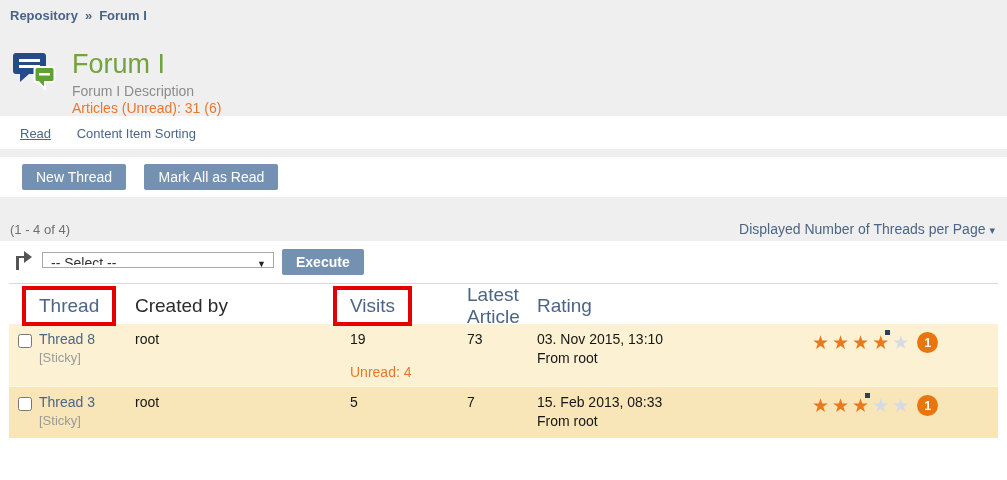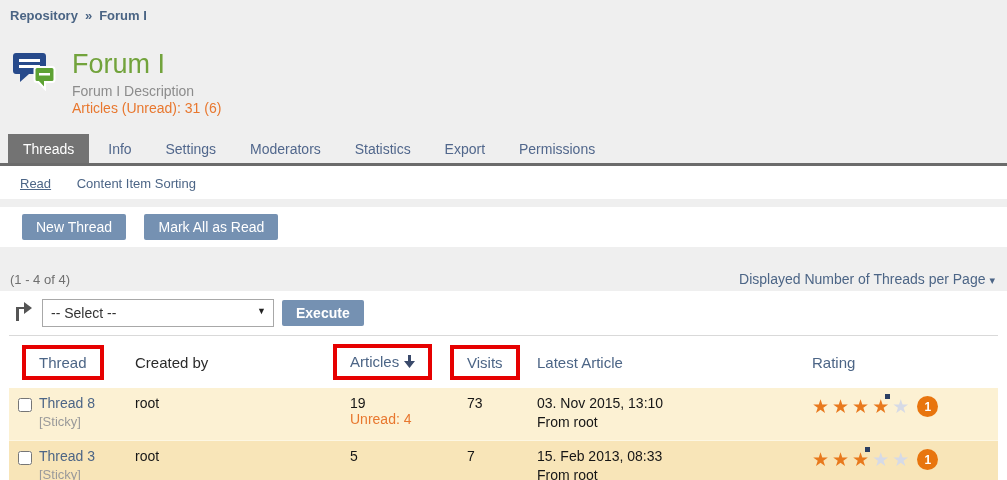--- a/index.html
+++ b/index.html
@@ -40,43 +40,43 @@
     justify-content:space-between; align-items:flex-end; }
   .pag-range { font-size:13px; color:#6f6f6f; }
   .per-page { font-size:14px; color:#4c6586; cursor:pointer; }
   .per-page .caret { font-size:11px; margin-left:4px; }
 
   
   .table-wrap { background:#fff; padding:6px 9px 0 9px; }
   .bulk-row { display:flex; align-items:center; margin:2px 0 8px 2px; }
   .bulk-arrow { margin:0 10px 0 2px; }
   .select-wrap { position:relative; }
-  .select-wrap select { -webkit-appearance:none; appearance:none; width:232px; height:28px;
+  .select-wrap select { -webkit-appearance:none; appearance:none; width:232px; height:16px;
     border:1px solid #a8a8a8; background:#fff; font-size:14px; color:#333;
     padding:2px 24px 2px 8px; border-radius:0; font-family:inherit; }
   .select-wrap .sel-caret { position:absolute; right:8px; top:7px; font-size:9px; color:#222;
     pointer-events:none; }
   .bulk-row .btn { margin-left:8px; margin-right:12px;font-weight:bold; }
 
   .grid { display:grid; grid-template-columns:30px 96px 215px 117px 70px 275px 1fr;
     align-items:center; }
-  .t-head { border-top:1px solid #d9d9d9; height:53px; font-size:15px; }
+  .t-head { border-top:1px solid #d9d9d9; height:41px; font-size:19px; }
   .t-head .hlink { color:#4c6586; cursor:pointer; }
   .t-head .plain { color:#2b2b2b; }
   .red-box { display:inline-block; border:4px solid #e60000; padding:5px 13px; margin-left:-17px; }
   .sort-arrow { margin-left:5px; vertical-align:-1px; }
 
   .t-row { min-height:52px; font-size:14px; align-items:flex-start; padding:7px 0 6px 0; }
   .t-row.shade1 { background:#fcf1d3; }
   .t-row.shade2 { background:#f8e5b8; border-top:1px solid #fdf7e3; }
   .cell-check { padding-left:9px; padding-top:3px; }
   .cell-check input { width:14px; height:14px; accent-color:#8a8a8a; }
   .thread-link { color:#4c6586; cursor:pointer; }
   .flag { color:#9a9a9a; font-size:13px; margin-top:3px; }
-  .unread { color:#e8772e; margin-top:0; }
+  .unread { color:#e8772e; margin-top:17px; }
   .line2 { margin-top:3px; }
 
   .rating { display:flex; align-items:center; padding-top:1px; }
   .star { position:relative; font-size:19px; line-height:19px; color:#d6dae6; margin-right:3px; cursor:pointer; }
   .star.filled { color:#e8791d; }
   .avg-marker { position:absolute; top:-3px; right:-1px; width:5px; height:5px; background:#2b3f63; }
   .rating-badge { width:21px; height:21px; border-radius:50%; background:#e8750e; color:#fff;
     font-size:12px; font-weight:bold; display:flex; align-items:center; justify-content:center;
     margin-left:5px; }
 </style>
@@ -98,29 +98,20 @@
         <rect x="27" y="22" width="11" height="2.5" fill="#fff"></rect>
       </svg>
     </div>
     <div>
       <div class="obj-title">Forum I</div>
       <div class="obj-desc">Forum I Description</div>
       <div class="obj-unread">Articles (Unread): 31 (6)</div>
     </div>
   </div>
 
-  <div class="tabs">
-    <span class="tab active">Threads</span>
-    <span class="tab">Info</span>
-    <span class="tab">Settings</span>
-    <span class="tab">Moderators</span>
-    <span class="tab">Statistics</span>
-    <span class="tab">Export</span>
-    <span class="tab">Permissions</span>
-  </div>
 </div>
 
 <div class="subtab-band">
   <span class="subtab active">Read</span>
   <span class="subtab">Content Item Sorting</span>
 </div>
 
 <div class="gray-gap"></div>
 
 <div class="btn-band">
@@ -153,27 +144,20 @@
   <div class="grid t-head">
     <div></div>
     <div>
       <span class="red-box">
         <span class="hlink">Thread</span>
       </span>
     </div>
     <div class="plain">Created by</div>
     <div>
       <span class="red-box">
-        <span class="hlink"><span>Articles</span><span class="sort-arrow"><svg width="11" height="13" viewBox="0 0 11 13">
-                <path d="M4 0h3v6h4L5.5 13 0 6h4z" fill="#3a4a6b"></path>
-              </svg></span></span>
-      </span>
-    </div>
-    <div>
-      <span class="red-box">
         <span class="hlink">Visits</span>
       </span>
     </div>
     <div class="hlink">Latest Article</div>
     <div class="hlink">Rating</div>
   </div>
 
   <div class="grid t-row shade1">
     <div class="cell-check"><input type="checkbox" style=""></div>
     <div>

